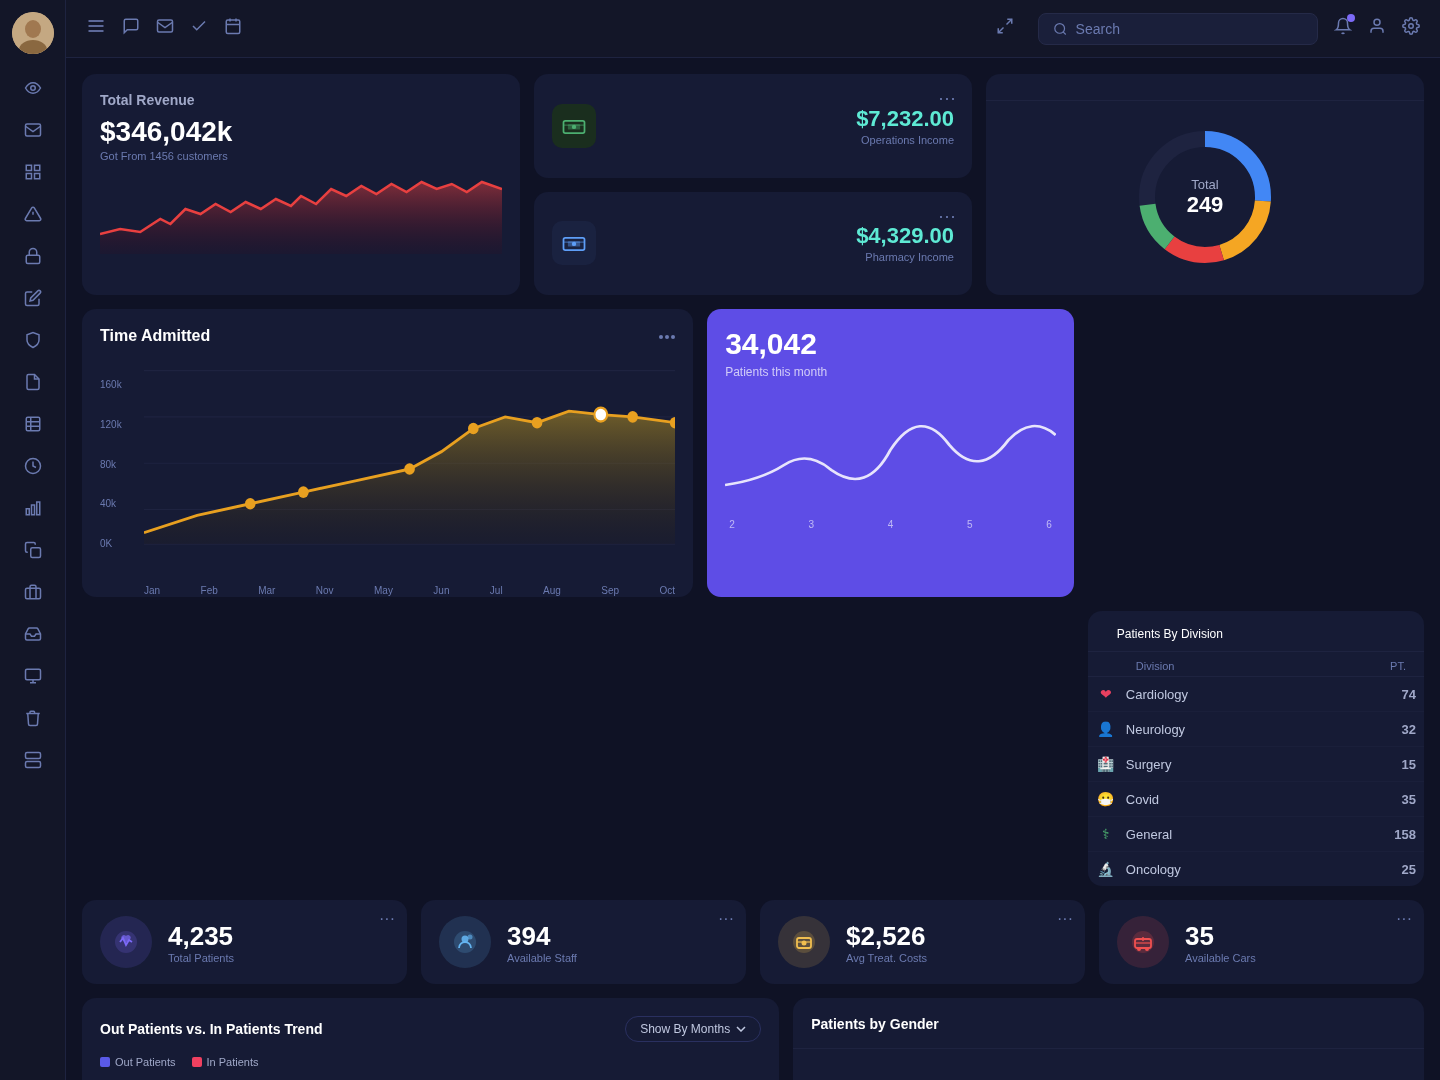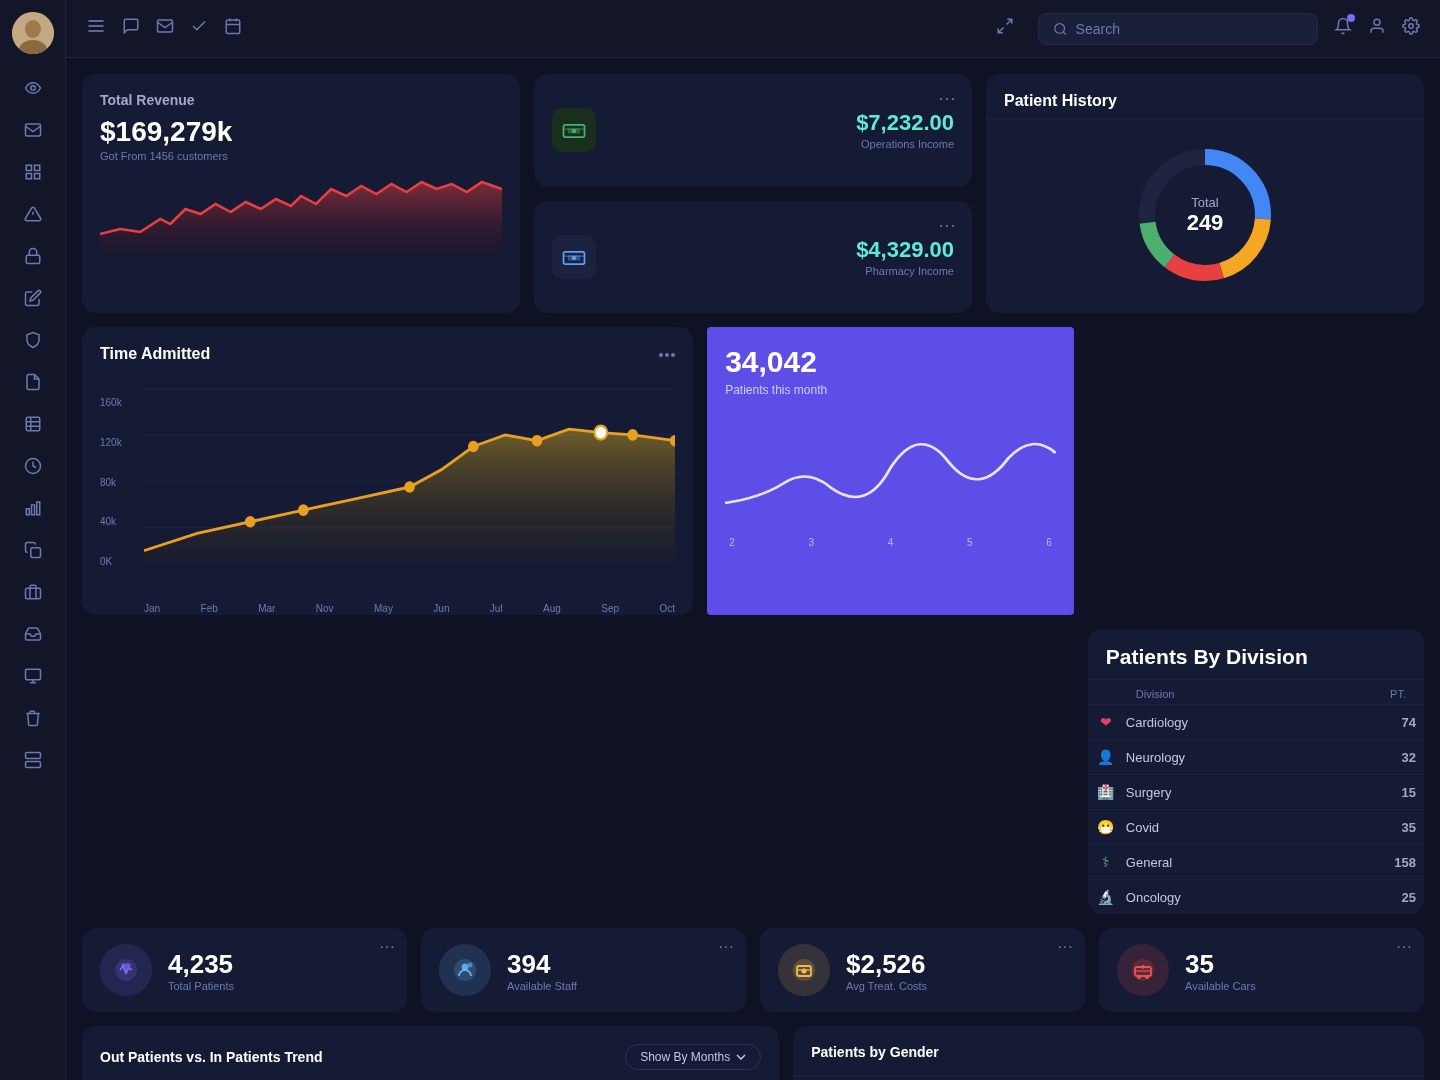--- a/index.html
+++ b/index.html
@@ -175,23 +175,23 @@
     .donut-label .total-num { font-size: 22px; font-weight: 700; color: #fff; }
 
     
     .card-division {
       grid-column: 3;
       grid-row: 2;
       padding: 0;
       overflow: hidden;
     }
     .division-header {
-      padding: 16px 18px 10px;
-      font-size: 21px;
-      font-weight: 700;
+      padding: 16px 29px 10px;
+      font-size: 12px;
+      font-weight: 400;
       color: #fff;
       border-bottom: 1px solid #1e2340;
     }
     .division-row {
       display: flex; align-items: center;
       padding: 9px 8px;
       border-bottom: 1px solid #1a1f3a;
       gap: 10px;
     }
     .division-row:last-child { border-bottom: none; }
@@ -256,21 +256,21 @@
     .legend {
       display: flex; gap: 16px; margin-bottom: 12px;
     }
     .legend-item { display: flex; align-items: center; gap: 5px; font-size: 11px; color: #a0a8c8; }
     .legend-dot { width: 10px; height: 10px; border-radius: 2px; }
     .gender-title { font-size: 14px; font-weight: 600; color: #fff; margin-bottom: 16px; }
 
     
     .purple-stats-card {
       background: #5e4de6;
-      border-radius: 4px;
+      border-radius: 14px;
       padding: 18px;
       position: relative;
       overflow: hidden;
     }
     .purple-stats-value { font-size: 30px; font-weight: 700; color: #fff; }
     .purple-stats-label { font-size: 12px; color: rgba(255,255,255,0.7); margin-top: 4px; }
 
     
     .row2-wrapper {
       grid-column: 1 / 4;
@@ -477,21 +477,21 @@
           <circle cx="12" cy="12" r="3"></circle>
           <path d="M19.4 15a1.65 1.65 0 0 0 .33 1.82l.06.06a2 2 0 1 1-2.83 2.83l-.06-.06a1.65 1.65 0 0 0-1.82-.33 1.65 1.65 0 0 0-1 1.51V21a2 2 0 0 1-4 0v-.09A1.65 1.65 0 0 0 9 19.4a1.65 1.65 0 0 0-1.82.33l-.06.06a2 2 0 1 1-2.83-2.83l.06-.06A1.65 1.65 0 0 0 4.68 15a1.65 1.65 0 0 0-1.51-1H3a2 2 0 0 1 0-4h.09A1.65 1.65 0 0 0 4.6 9a1.65 1.65 0 0 0-.33-1.82l-.06-.06a2 2 0 1 1 2.83-2.83l.06.06A1.65 1.65 0 0 0 9 4.68a1.65 1.65 0 0 0 1-1.51V3a2 2 0 0 1 4 0v.09a1.65 1.65 0 0 0 1 1.51 1.65 1.65 0 0 0 1.82-.33l.06-.06a2 2 0 1 1 2.83 2.83l-.06.06A1.65 1.65 0 0 0 19.4 9a1.65 1.65 0 0 0 1.51 1H21a2 2 0 0 1 0 4h-.09a1.65 1.65 0 0 0-1.51 1z"></path>
         </svg>
     </div>
   </div>
 
   <div class="content scrollbar-hidden">
 
     <div class="card card-revenue">
       <div class="card-title">Total Revenue</div>
-      <div class="revenue-amount">$169,279k</div>
+      <div class="revenue-amount">$346,042k</div>
       <div class="revenue-sub">Got From 1456 customers</div>
       <div class="sparkline-area">
         <svg width="100%" height="100%" viewBox="0 0 400 80" preserveAspectRatio="none">
           <defs>
             <linearGradient id="revGrad" x1="0" y1="0" x2="0" y2="1">
               <stop offset="0%" stop-color="#e84040" stop-opacity="0.5"></stop>
               <stop offset="100%" stop-color="#4a0010" stop-opacity="0.1"></stop>
             </linearGradient>
           </defs>
           <path d="M0 60 L20 55 L40 58 L60 45 L70 50 L85 35 L100 40 L115 30 L130 38 L145 28 L160 35 L175 25 L190 32 L200 22 L215 30 L230 15 L245 22 L260 12 L275 20 L290 10 L305 18 L320 8 L335 15 L350 10 L365 18 L380 8 L400 15 L400 80 L0 80 Z" fill="url(#revGrad)"></path>
@@ -527,21 +527,20 @@
             </svg>
         </div>
         <div class="income-right">
           <div class="income-amount">$4,329.00</div>
           <div class="income-label">Pharmacy Income</div>
         </div>
       </div>
     </div>
 
     <div class="card card-patient-history" style="grid-column:3;grid-row:1;">
-      <div class="card-title" style="font-size:16px;color:#fff;font-weight:600;">Patient History</div>
       <div style="border-bottom:1px solid #1e2340;margin:8px -18px;"></div>
       <div class="donut-container">
         <svg width="160" height="160" viewBox="0 0 160 160">
 
           <circle cx="80" cy="80" r="58" fill="none" stroke="#1e2340" stroke-width="16"></circle>
 
           <circle cx="80" cy="80" r="58" fill="none" stroke="#4287f5" stroke-width="16" stroke-dasharray="95 269" stroke-dashoffset="0" transform="rotate(-90 80 80)"></circle>
 
           <circle cx="80" cy="80" r="58" fill="none" stroke="#f5a623" stroke-width="16" stroke-dasharray="70 294" stroke-dashoffset="-95" transform="rotate(-90 80 80)"></circle>
 

